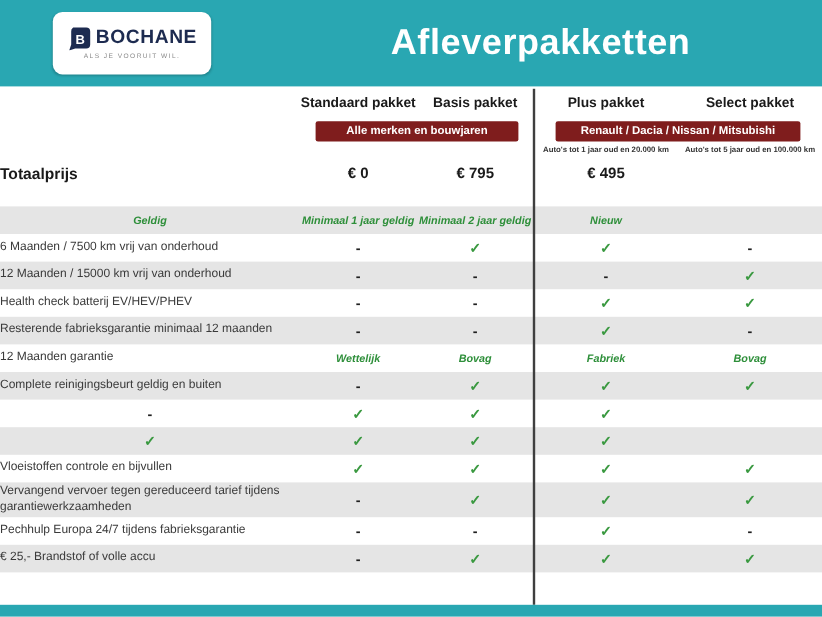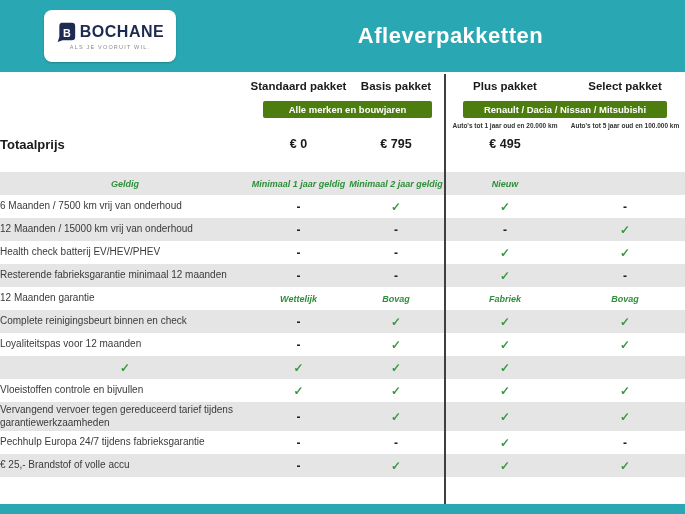--- a/index.html
+++ b/index.html
@@ -30,40 +30,40 @@
     flex: 0 0 auto;
     box-shadow: 0 1px 2px rgba(0,0,0,.2);
   }
   .logo-row { display: flex; align-items: center; gap: 4px; }
   .brand { font-size: 16px; font-weight: bold; color: #1d2b50; letter-spacing: .5px; }
   .tagline { font-size: 5.5px; color: #8a8a8a; letter-spacing: 1.2px; margin-top: 2px; }
   .title {
     flex: 1;
     text-align: center;
     color: #ffffff;
-    font-size: 22px;
+    font-size: 30px;
     font-weight: bold;
     letter-spacing: .5px;
     padding-left: 40px;
   }
   
   .grid {
     display: grid;
     grid-template-columns: 250px 97px 98px 120px 120px;
     align-items: center;
   }
   .cell { text-align: center; }
   .cell.label { text-align: left; }
   
   .colhead-row { height: 28px; }
   .colhead { font-size: 11.5px; font-weight: bold; color: #1a1a1a; }
   .badge-row { height: 18px; }
   .badge {
     grid-column: 2 / 4;
-    background: #4d7c0f;
+    background: #7f1d1d;
     color: #fff;
     font-size: 9.5px;
     font-weight: bold;
     text-align: center;
     padding: 3px 2px;
     border-radius: 2px;
     margin: 0 13px;
   }
   .badge.g2 { grid-column: 4 / 6; margin: 0 18px; }
   .subnote-row { height: 14px; }
@@ -184,29 +184,28 @@
 
   <div class="grid row">
     <div class="cell label">12 Maanden garantie</div>
     <div class="cell val txt">Wettelijk</div>
     <div class="cell val txt">Bovag</div>
     <div class="cell val txt">Fabriek</div>
     <div class="cell val txt">Bovag</div>
   </div>
 
   <div class="grid row shade">
-    <div class="cell label">Complete reinigingsbeurt binnen en check</div>
-    <div class="cell val dash">-</div>
-    <div class="cell val check">✓</div>
-    <div class="cell val check">✓</div>
-    <div class="cell val check">✓</div>
-  </div>
-
-  <div class="grid row">
-    <div class="cell label">Loyaliteitspas voor 12 maanden</div>
+    <div class="cell label">Complete reinigingsbeurt geldig en buiten</div>
+    <div class="cell val dash">-</div>
+    <div class="cell val check">✓</div>
+    <div class="cell val check">✓</div>
+    <div class="cell val check">✓</div>
+  </div>
+
+  <div class="grid row">
     <div class="cell val dash">-</div>
     <div class="cell val check">✓</div>
     <div class="cell val check">✓</div>
     <div class="cell val check">✓</div>
   </div>
 
   <div class="grid row shade">
     <div class="cell val check">✓</div>
     <div class="cell val check">✓</div>
     <div class="cell val check">✓</div>

